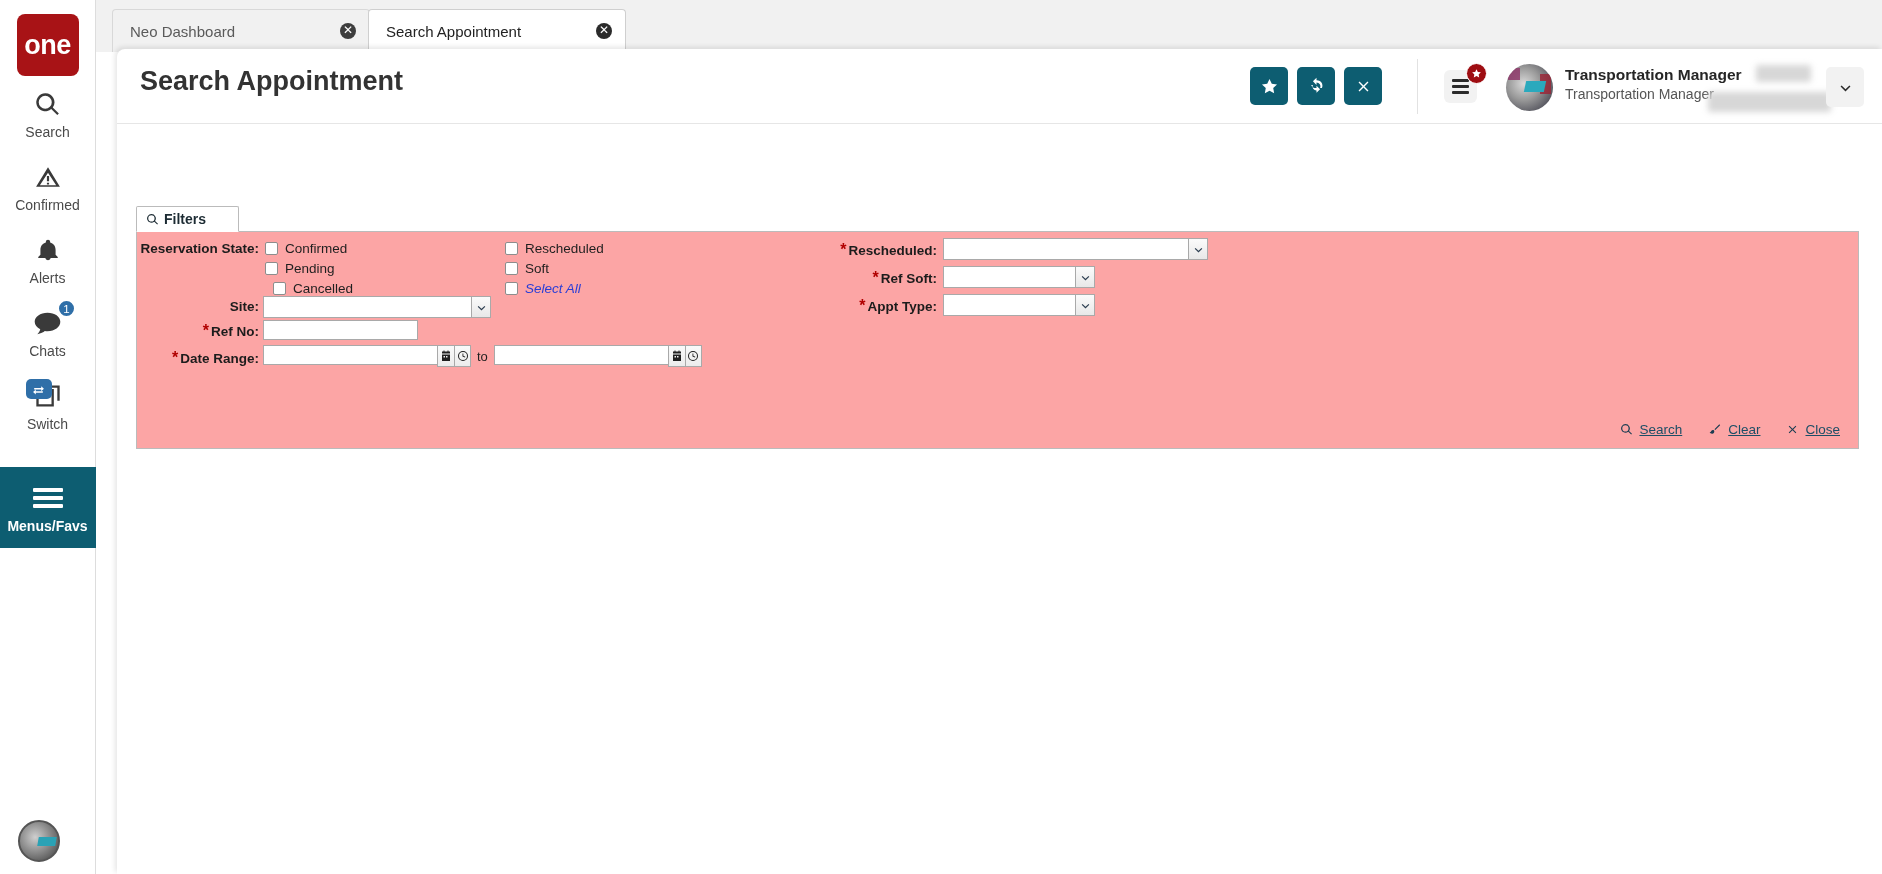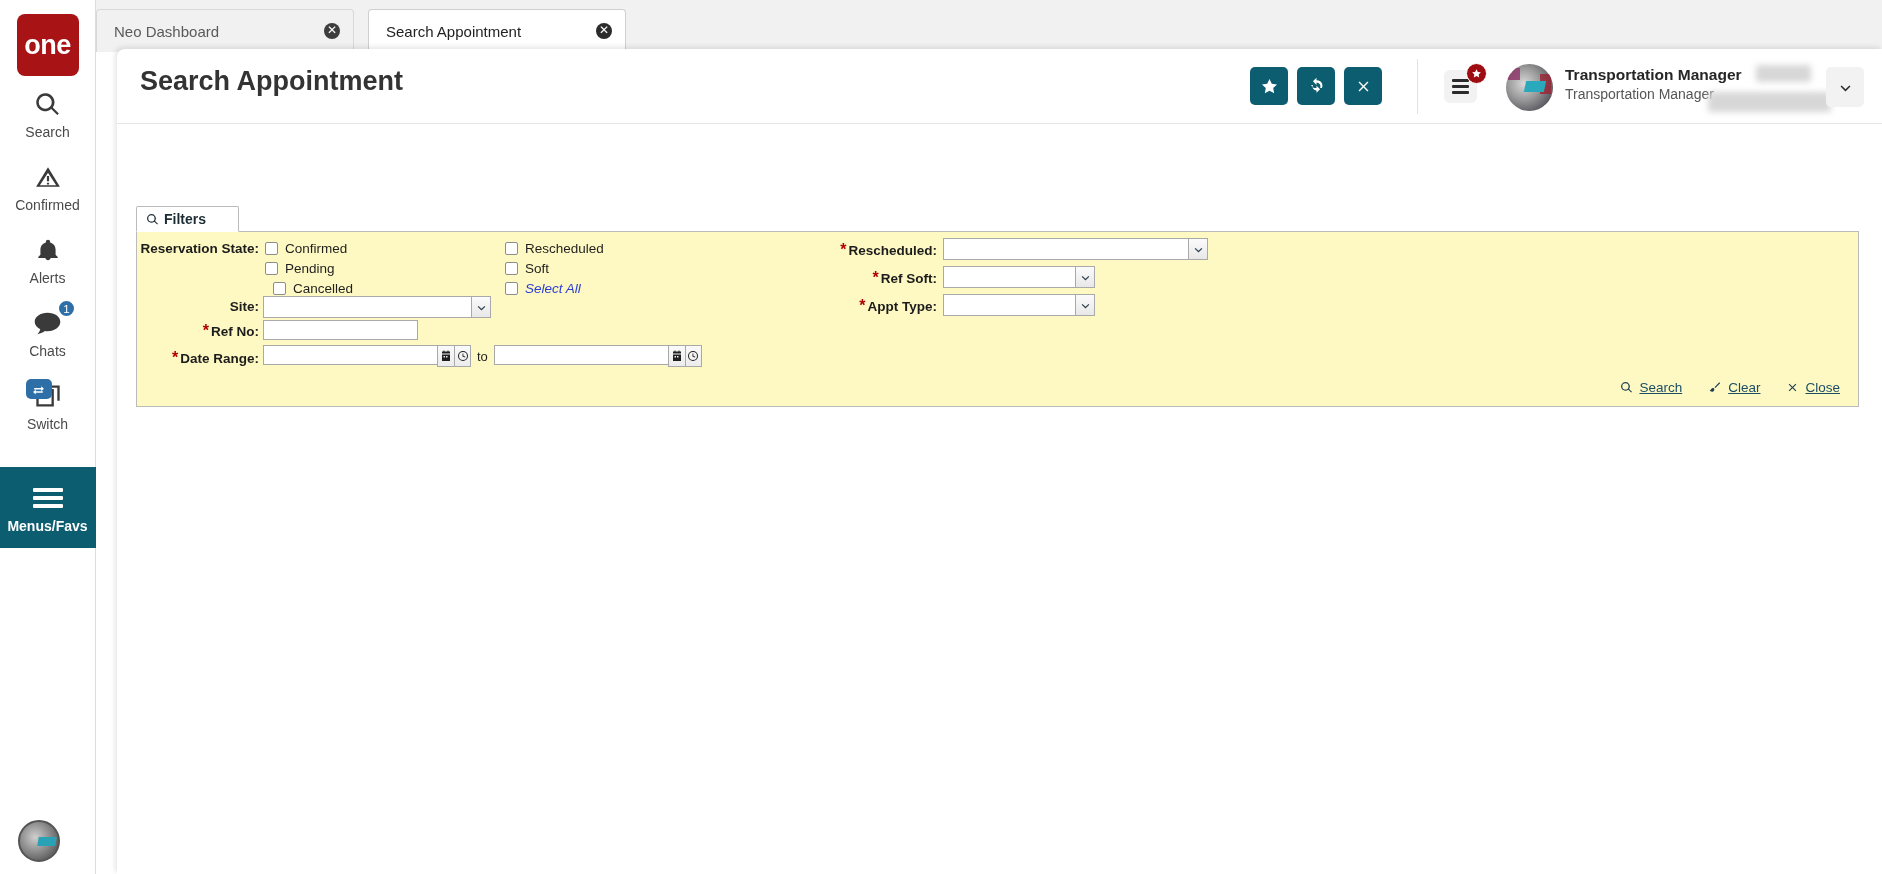--- a/index.html
+++ b/index.html
@@ -69,21 +69,21 @@
     border-radius: 4px 4px 0 0;
     display: flex; align-items: center; justify-content: space-between;
     padding: 0 13px 0 17px; cursor: pointer;
   }
   .tab .tab-title { font-size: 15px; color: #5a5a5a; white-space: nowrap; }
   .tab.active { background: #ffffff; border-color: #cfcfcf; }
   .tab.active .tab-title { color: #222222; }
   .tab.active::after {
     content:""; position: absolute; left: -1px; right: -1px; bottom: -1px; height: 3px; background: #0d5d71;
   }
-  #tab-0 { left: 0; width: 258px; }
+  #tab-0 { left: 16px; width: 258px; }
   #tab-1 { left: 272px; width: 258px; }
   .tab-close {
     width: 16px; height: 16px; border-radius: 50%; background: #2b2b2b; color:#fff;
     font-size: 12px; line-height: 15px; text-align: center; font-family:"Liberation Sans",sans-serif;
     flex: 0 0 auto;
   }
   .tab:not(.active) .tab-close { background:#3d3d3d; }
 
   
   #content-card {
@@ -142,22 +142,22 @@
   #filters-wrap { position: absolute; left: 19px; top: 157px; width: 1723px; }
   #filters-tab {
     position: absolute; left: 0; top: 0; width: 103px; height: 26px;
     border: 1px solid #bbbbbb; border-bottom: 1px solid #ffffff; background: #ffffff;
     display: flex; align-items: center; padding-left: 9px; gap: 5px; z-index: 3;
     border-radius: 2px 2px 0 0;
   }
   #filters-tab .t { font-size: 14px; font-weight: 700; color: #1c2b33; }
   #filters-tab svg { fill: #1c2b33; }
   #filters-body {
-    position: absolute; left: 0; top: 25px; width: 1723px; height: 176px;
-    border: 1px solid #bbbbbb; background: #fef9c3;
+    position: absolute; left: 0; top: 25px; width: 1723px; height: 218px;
+    border: 1px solid #bbbbbb; background: #fca5a5;
   }
 
   .frow { position: absolute; display: flex; align-items: center; }
   .flabel { font-size: 13.5px; font-weight: 700; color: #1c1c1c; text-align: right; }
   .req { color: #b00000; font-weight: 700; margin-right: 2px; }
   .cb {
     width: 13px; height: 13px; border: 1px solid #8d8d8d; background:#fff;
     border-radius: 2px; margin-right: 7px; flex: 0 0 auto; cursor: pointer;
   }
   .cb-label { font-size: 13.5px; color: #1f1f1f; }

